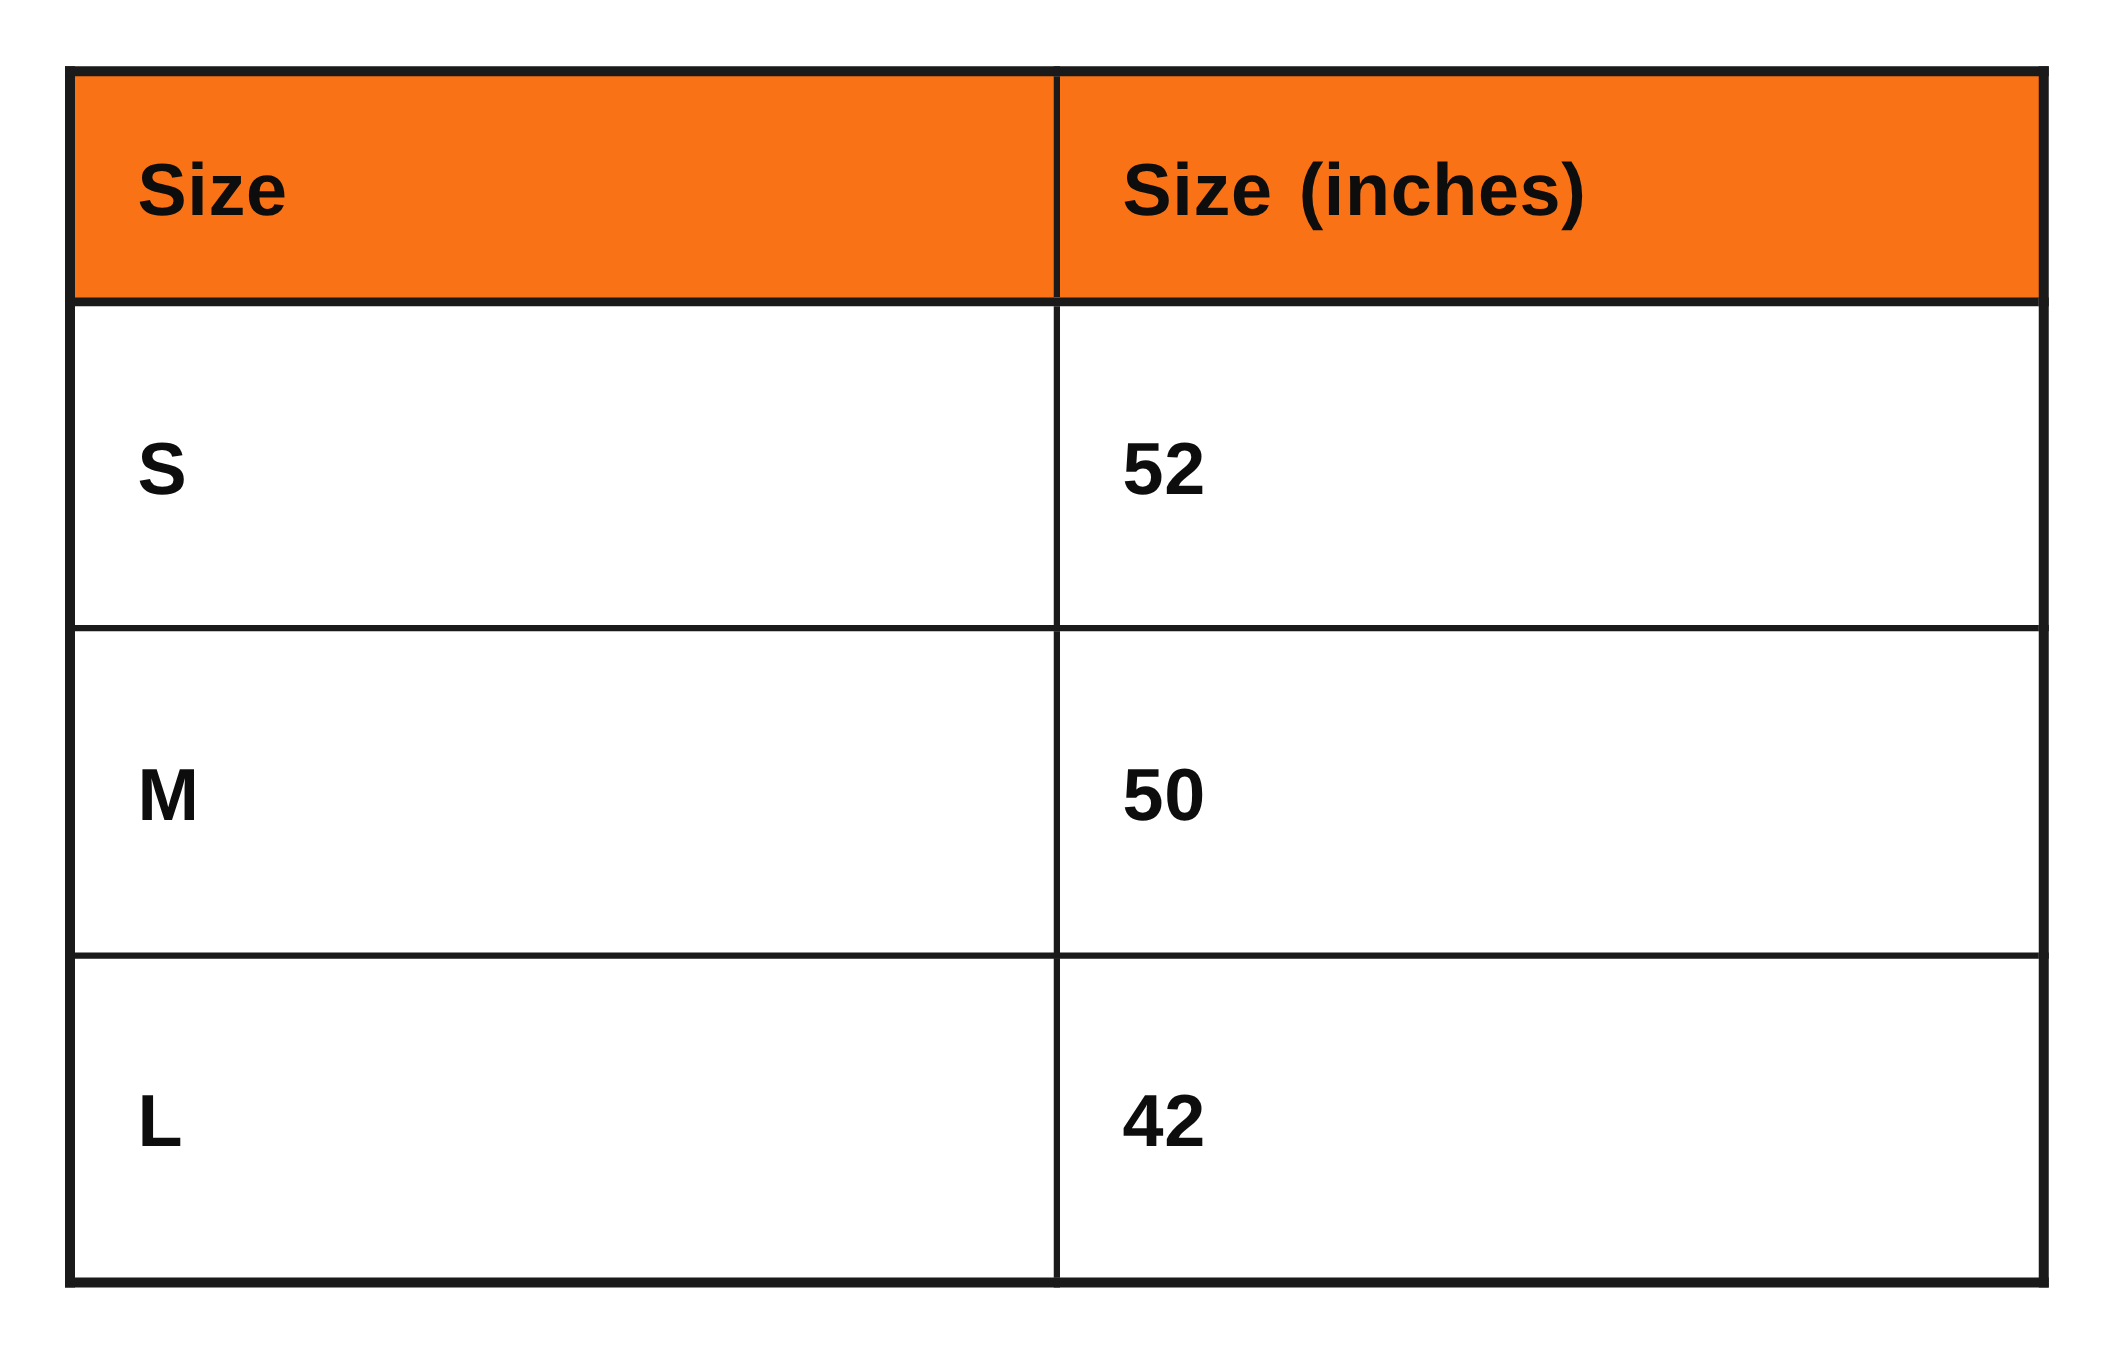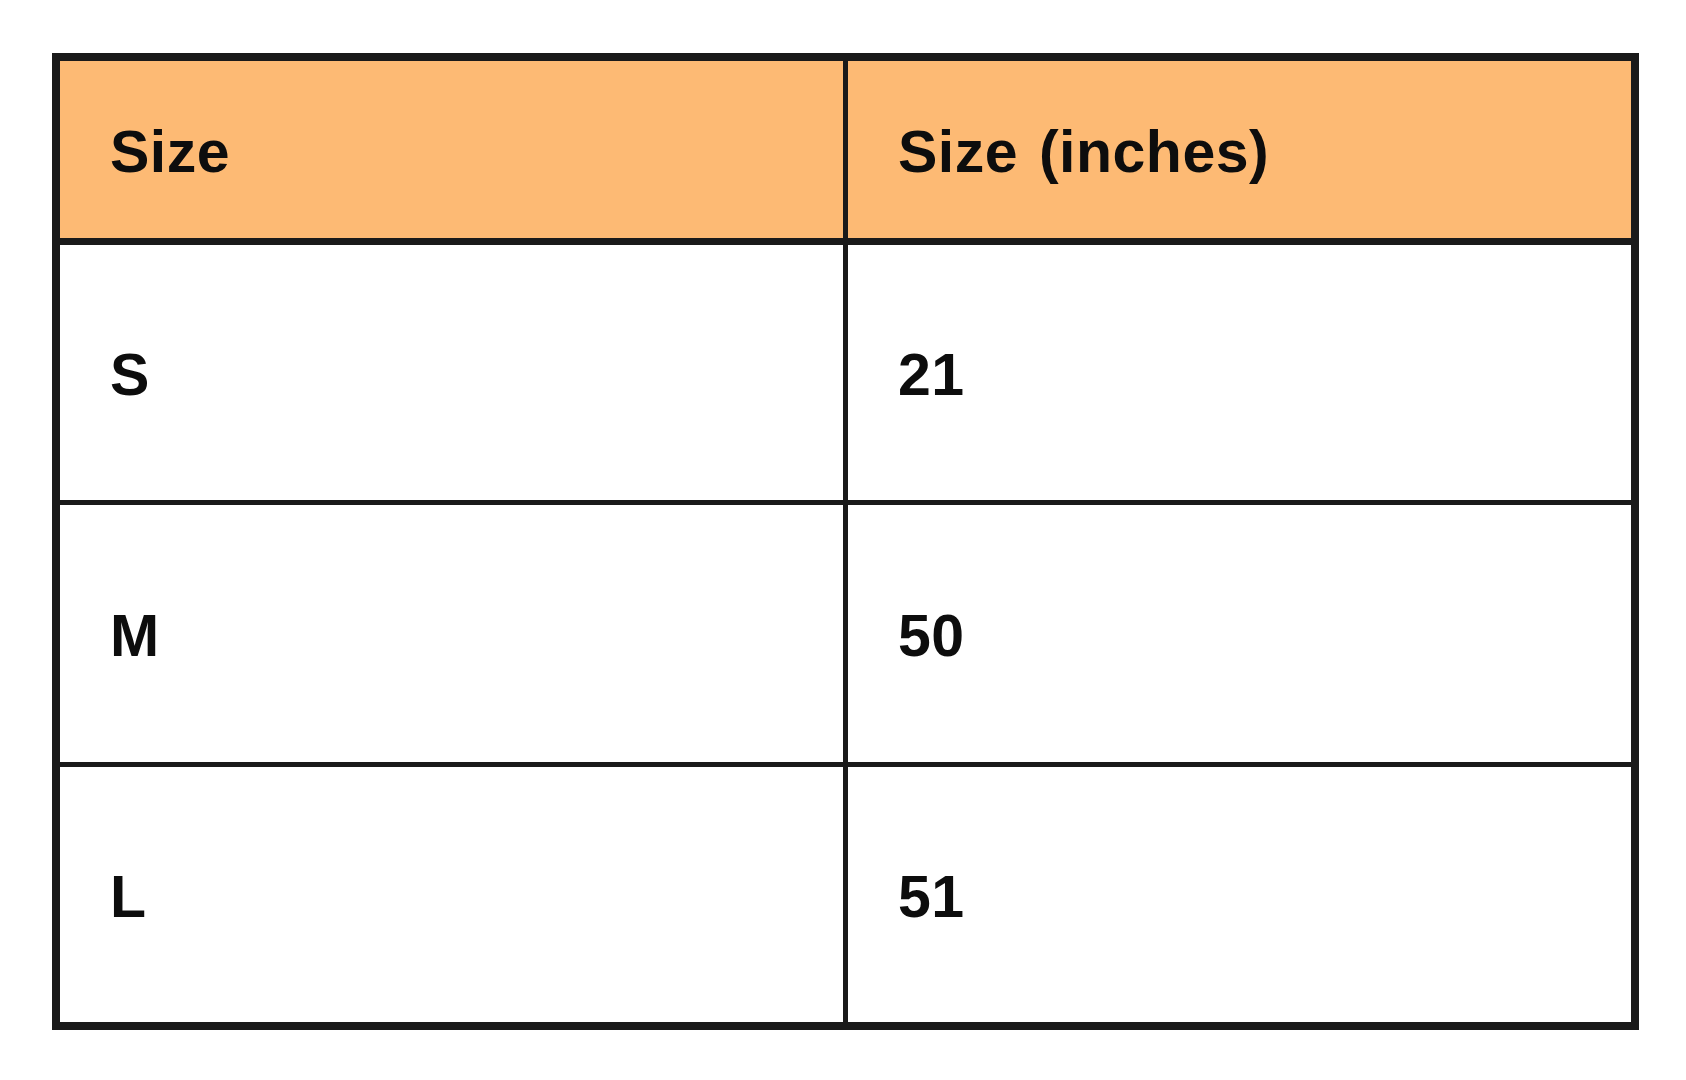--- a/index.html
+++ b/index.html
@@ -32,21 +32,21 @@
     font-weight: bold;
     color: #0d0d0d;
     text-align: left;
     vertical-align: middle;
     padding: 6px 0 0 50px;
     letter-spacing: 0.5px;
     white-space: nowrap;
     overflow: hidden;
   }
   table.size-chart th {
-    background: #fdba74;
+    background: #f97316;
     border-bottom-width: 7px;
     word-spacing: 4px;
   }
   table.size-chart thead tr {
     height: 184px;
   }
   table.size-chart tbody tr {
     height: 130px;
     background: #ffffff;
   }
@@ -64,24 +64,24 @@
   </colgroup>
   <thead>
     <tr>
       <th>Size</th>
       <th>Size (inches)</th>
     </tr>
   </thead>
   <tbody>
     <tr>
       <td>S</td>
-      <td>21</td>
+      <td>52</td>
     </tr>
     <tr>
       <td>M</td>
       <td>50</td>
     </tr>
     <tr>
       <td>L</td>
-      <td>51</td>
+      <td>42</td>
     </tr>
   </tbody>
 </table>
 
 </body></html>

